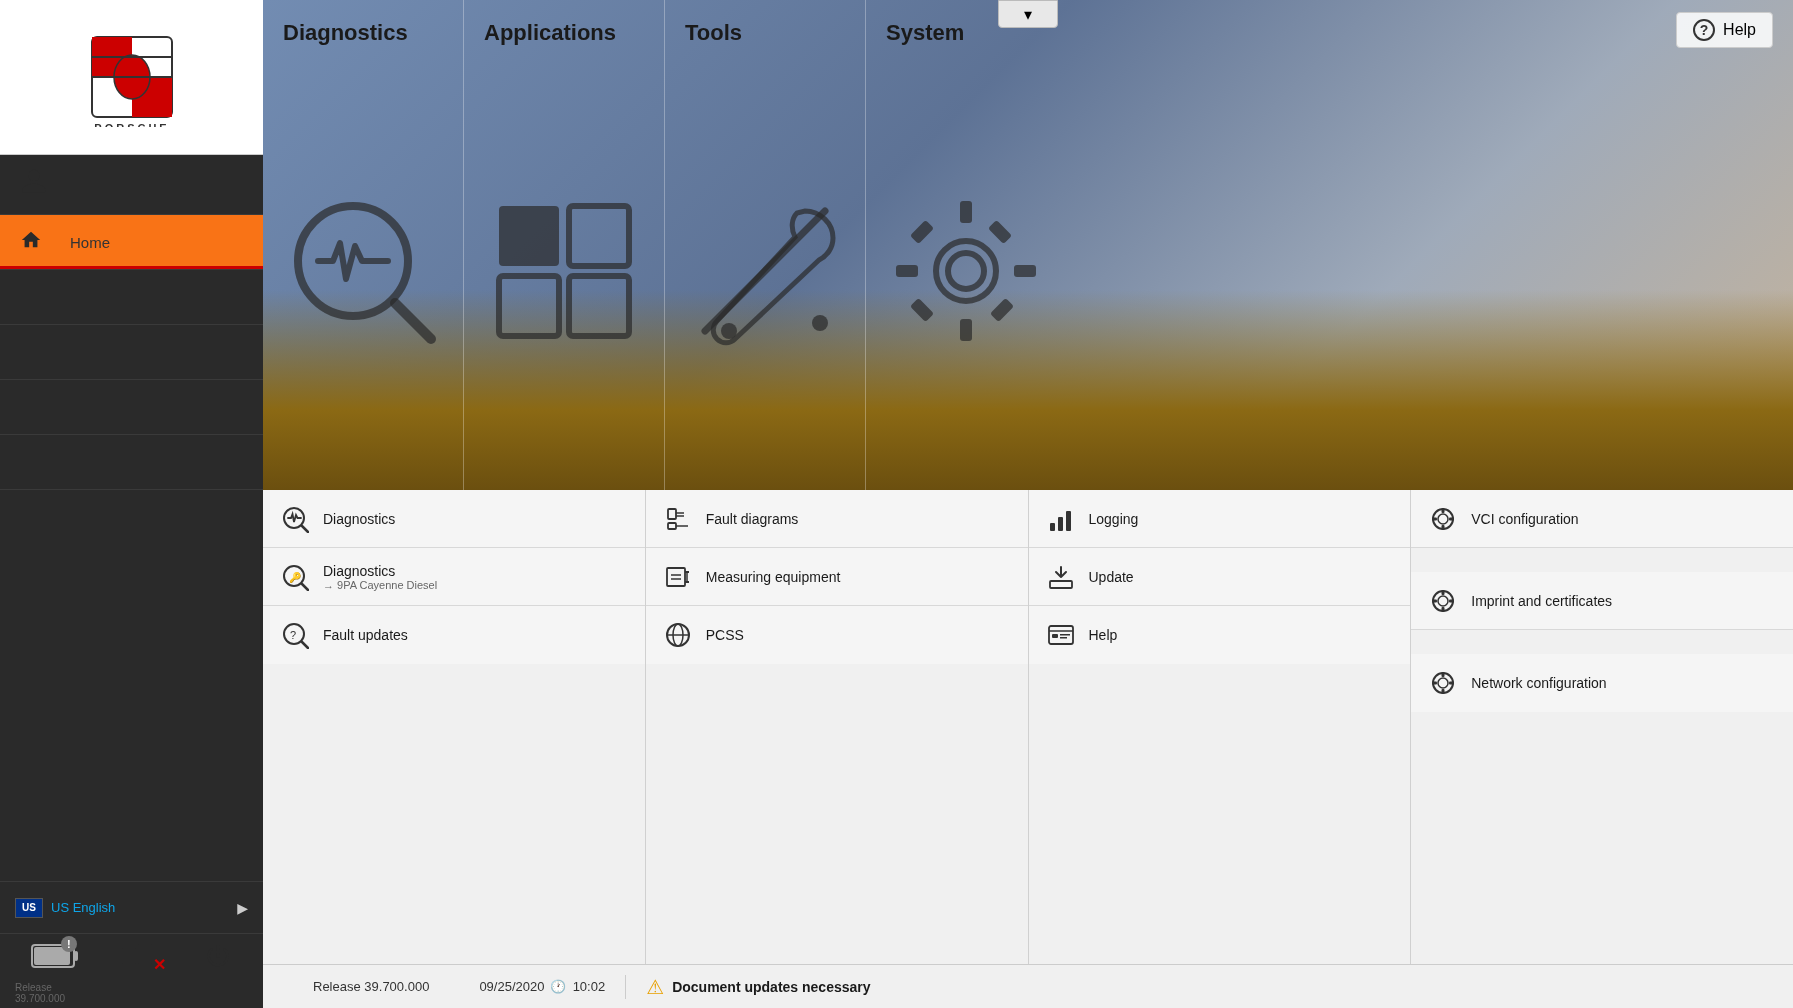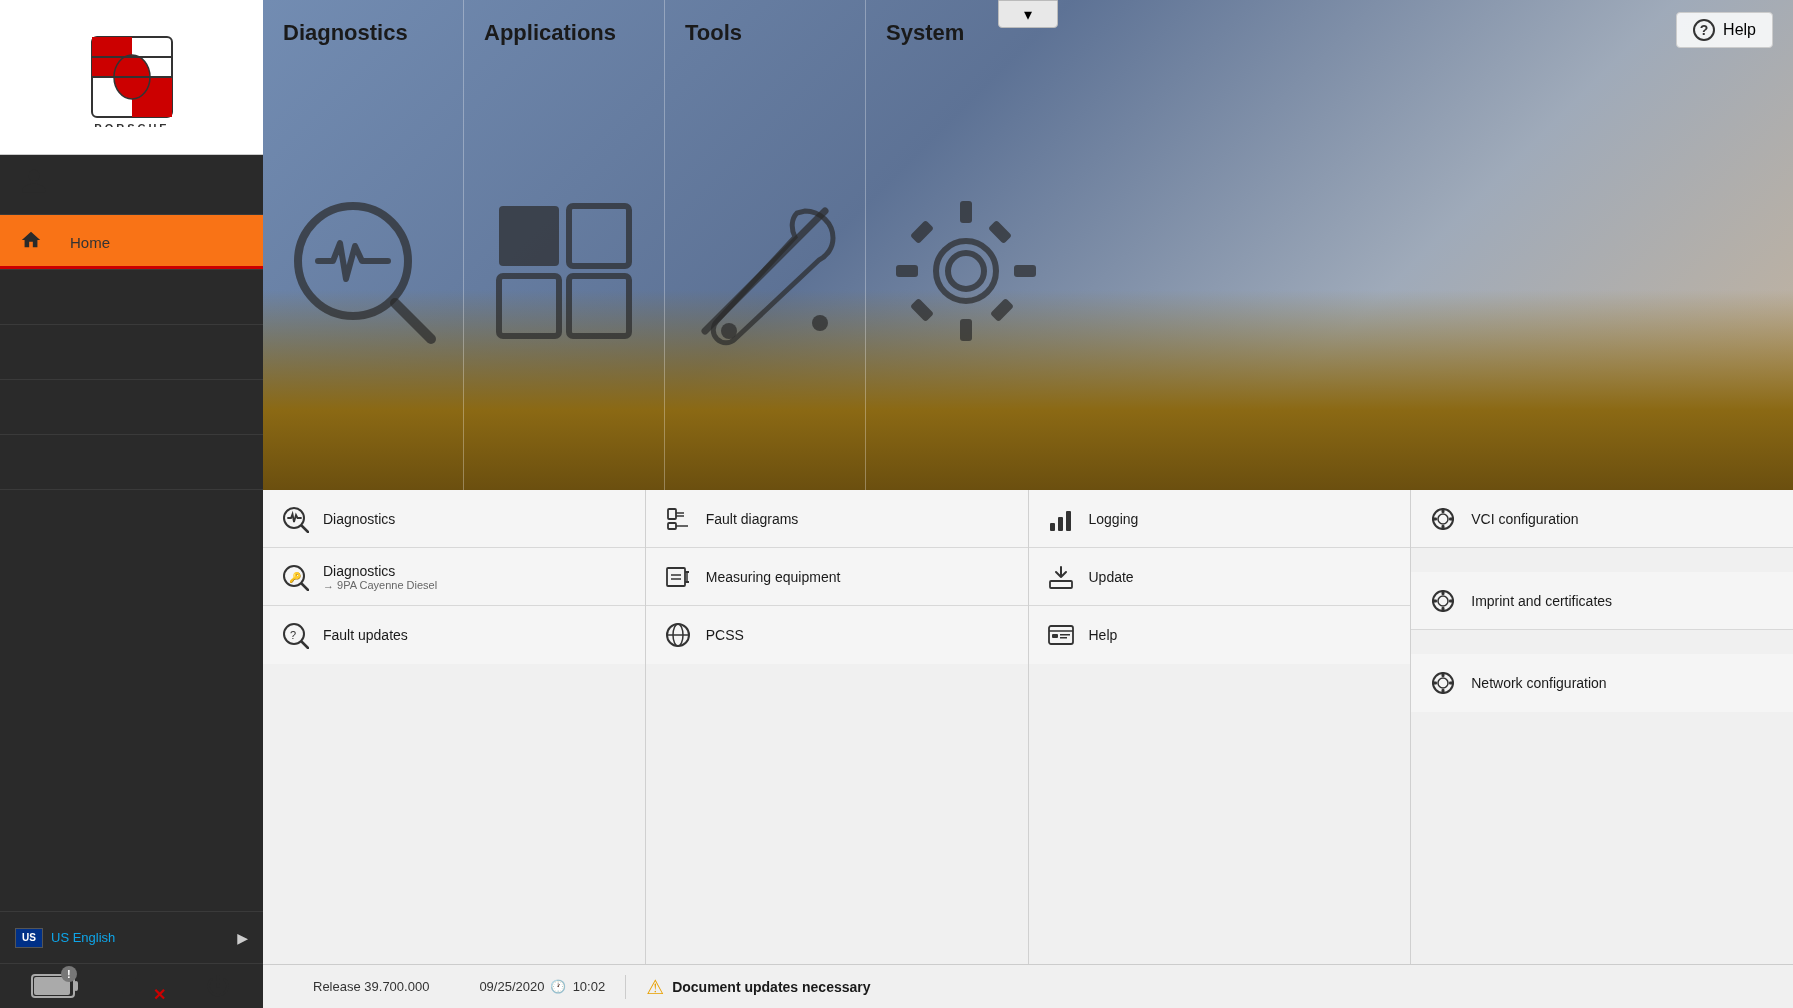--- a/index.html
+++ b/index.html
@@ -397,20 +397,24 @@
           <span style="position:absolute;bottom:-4px;right:-4px;color:#cc0000;font-size:16px;font-weight:bold;">✕</span>
         </div>
 
         <div class="power-btn">
           <svg width="28" height="28" viewBox="0 0 24 24" fill="#cccccc">
             <path d="M13 3h-2v10h2V3zm4.83 2.17l-1.42 1.42C17.99 7.86 19 9.81 19 12c0 3.87-3.13 7-7 7s-7-3.13-7-7c0-2.19 1.01-4.14 2.58-5.42L6.17 5.17C4.23 6.82 3 9.26 3 12c0 4.97 4.03 9 9 9s9-4.03 9-9c0-2.74-1.23-5.18-3.17-6.83z"></path>
           </svg>
         </div>
       </div>
 
+      <div class="sidebar-version">
+        <span style="white-space:pre-line;">Release
+39.700.000</span>
+      </div>
     </div>
   </div>
 
   <div class="content-area">
 
     <div class="top-bar">
       <div class="dropdown-btn">
         <span>▾</span>
       </div>
     </div>

